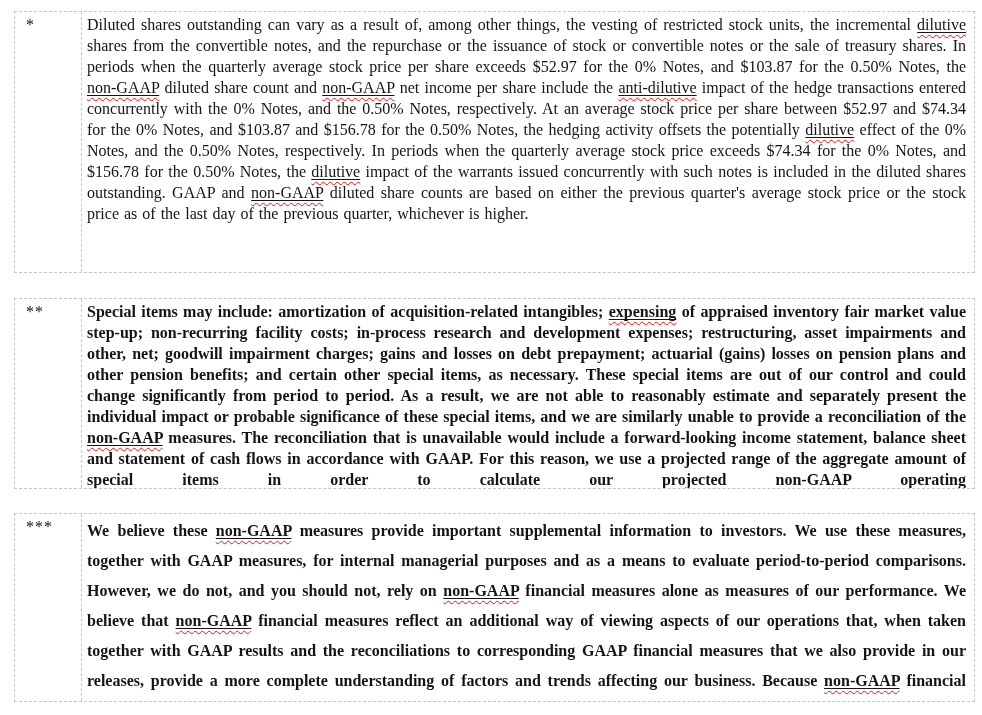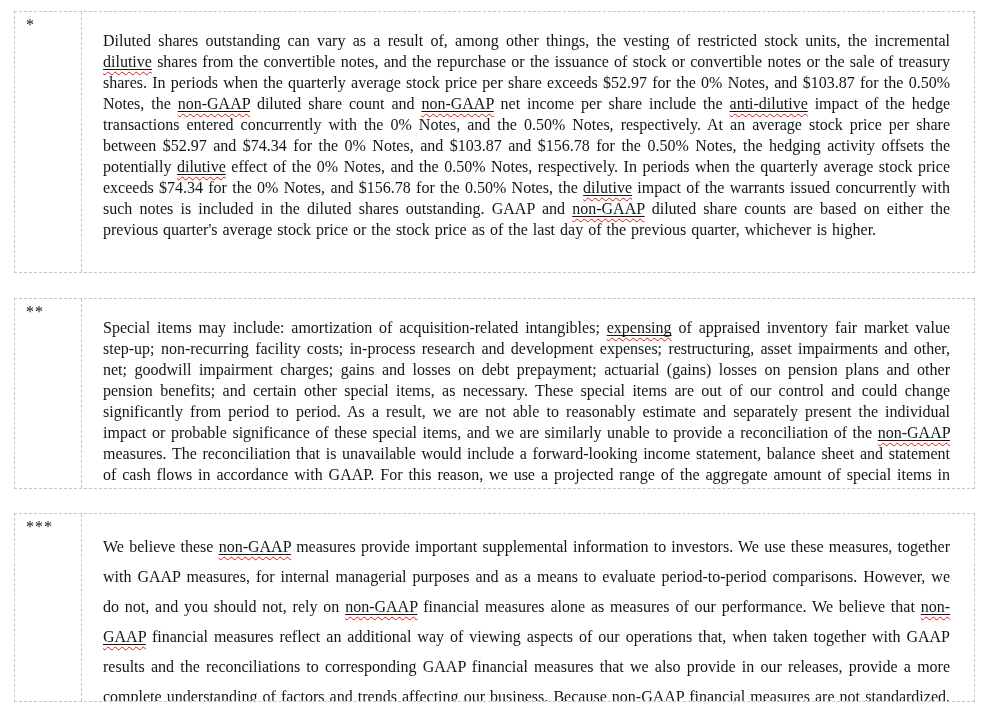--- a/index.html
+++ b/index.html
@@ -36,32 +36,32 @@
     line-height: 21px;
     letter-spacing: 1px;
   }
   .text-cell {
     flex: 1 1 auto;
     box-sizing: border-box;
     padding: 2px 8px 0 5px;
     overflow: hidden;
   }
   .footnote-text {
-    margin: 16px;
+    margin: 0;
     font-size: 16px;
     line-height: 21px;
     text-align: justify;
     word-spacing: 1px;
   }
   #t1 { top: 11px;  height: 262px; }
   #t2 { top: 298px; height: 191px; }
   #t3 { top: 513px; height: 189px; }
   #t3 .footnote-text { line-height: 30px; }
   
-  .continues { text-align-last: justify; }
+  .continues { text-align-last: justify; font-weight: bold; }
   
   .flag {
     text-decoration-line: underline;
     text-decoration-style: wavy;
     text-decoration-color: var(--squiggle);
     text-decoration-thickness: 1px;
     text-underline-offset: 4px;
     text-decoration-skip-ink: none;
   }
   .flag > span {

